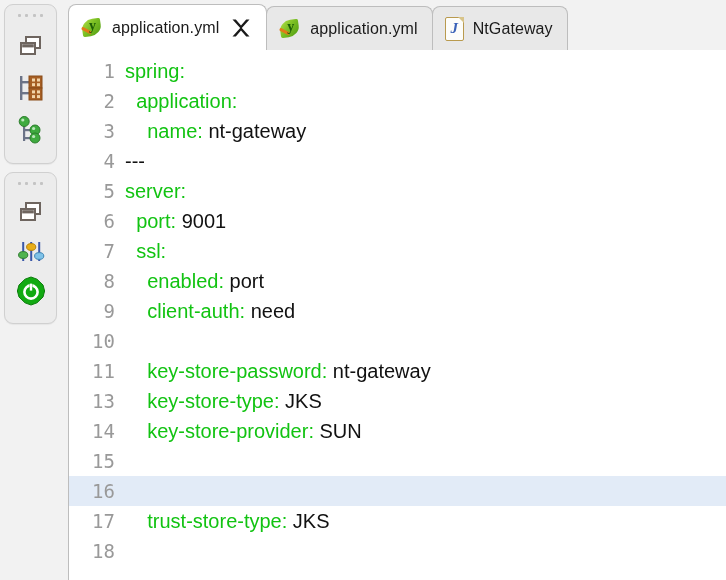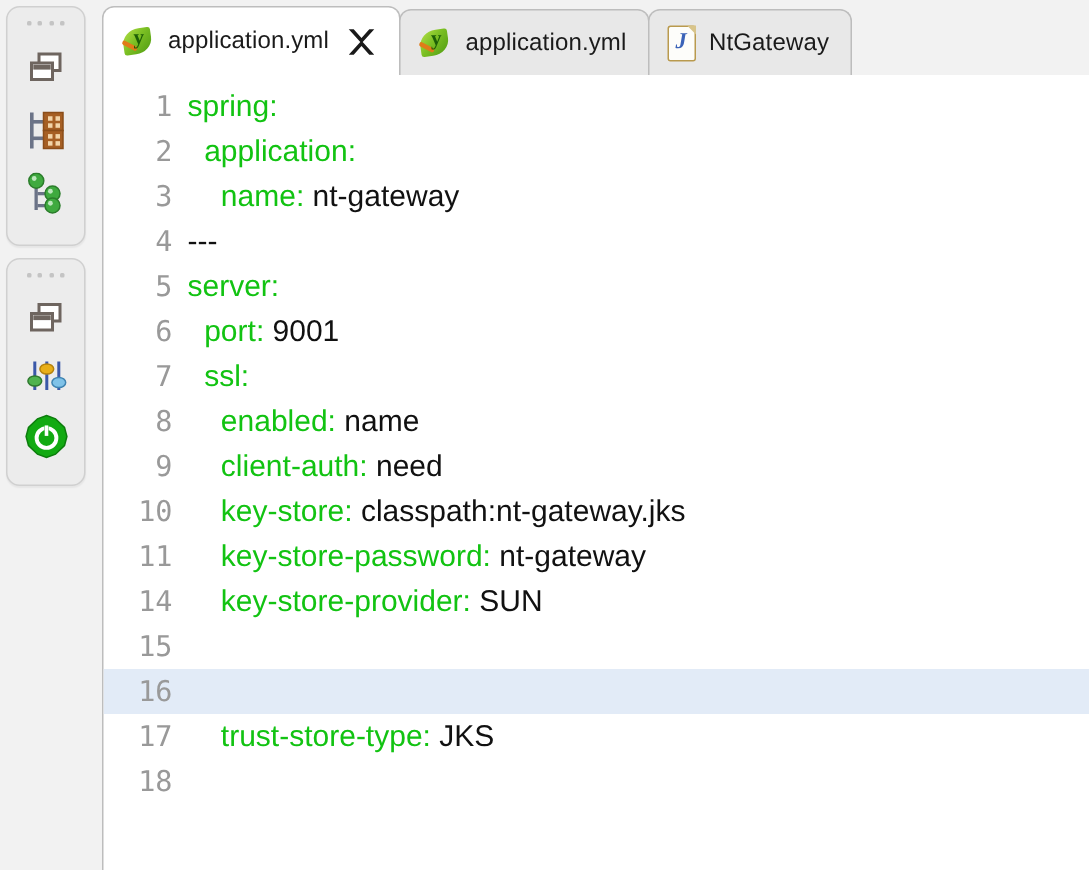--- a/index.html
+++ b/index.html
@@ -411,24 +411,25 @@
 
     <div class="code-area">
       <div class="code-lines" id="code-lines">
           <div class="line"><span class="lineno">1</span><span class="linecode"><span class="k">spring:</span></span></div>
           <div class="line"><span class="lineno">2</span><span class="linecode">  <span class="k">application:</span></span></div>
           <div class="line"><span class="lineno">3</span><span class="linecode">    <span class="k">name:</span><span class="v"> nt-gateway</span></span></div>
           <div class="line"><span class="lineno">4</span><span class="linecode"><span class="v">---</span></span></div>
           <div class="line"><span class="lineno">5</span><span class="linecode"><span class="k">server:</span></span></div>
           <div class="line"><span class="lineno">6</span><span class="linecode">  <span class="k">port:</span><span class="v"> 9001</span></span></div>
           <div class="line"><span class="lineno">7</span><span class="linecode">  <span class="k">ssl:</span></span></div>
-          <div class="line"><span class="lineno">8</span><span class="linecode">    <span class="k">enabled:</span><span class="v"> name</span></span></div>
+          <div class="line"><span class="lineno">8</span><span class="linecode">    <span class="k">enabled:</span><span class="v"> port</span></span></div>
           <div class="line"><span class="lineno">9</span><span class="linecode">    <span class="k">client-auth:</span><span class="v"> need</span></span></div>
-          <div class="line"><span class="lineno">10</span><span class="linecode">    <span class="k">key-store:</span><span class="v"> classpath:nt-gateway.jks</span></span></div>
+          <div class="line"><span class="lineno">10</span></div>
           <div class="line"><span class="lineno">11</span><span class="linecode">    <span class="k">key-store-password:</span><span class="v"> nt-gateway</span></span></div>
+          <div class="line"><span class="lineno">13</span><span class="linecode">    <span class="k">key-store-type:</span><span class="v"> JKS</span></span></div>
           <div class="line"><span class="lineno">14</span><span class="linecode">    <span class="k">key-store-provider:</span><span class="v"> SUN</span></span></div>
           <div class="line"><span class="lineno">15</span></div>
           <div class="line highlight"><span class="lineno">16</span></div>
           <div class="line"><span class="lineno">17</span><span class="linecode">    <span class="k">trust-store-type:</span><span class="v"> JKS</span></span></div>
           <div class="line"><span class="lineno">18</span><span class="linecode"></span></div>
         </div>
     </div>
 
   </div>
 </div>

